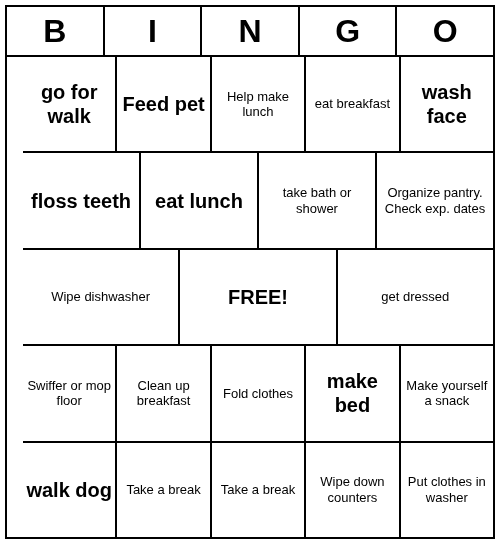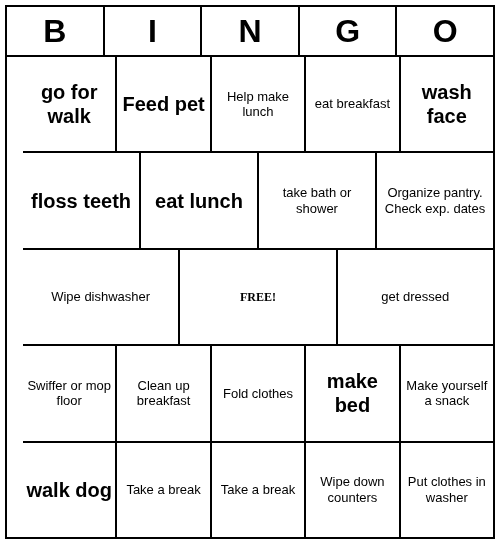--- a/index.html
+++ b/index.html
@@ -62,23 +62,22 @@
       line-height: 1.2;
     }
     .bingo-cell:last-child {
       border-right: none;
     }
     .bingo-cell.large-text {
       font-size: 20px;
       font-weight: bold;
     }
     .bingo-cell.free {
-      font-size: 12px;
+      font-size: 20px;
       font-weight: bold;
-      font-family: Liberation Serif, serif;
     }
   </style>
 </head>
 <body>
 
 <div class="bingo-container">
   <div class="bingo-header">
   <div class="bingo-header-cell">B</div>
       <div class="bingo-header-cell">I</div>
       <div class="bingo-header-cell">N</div>

